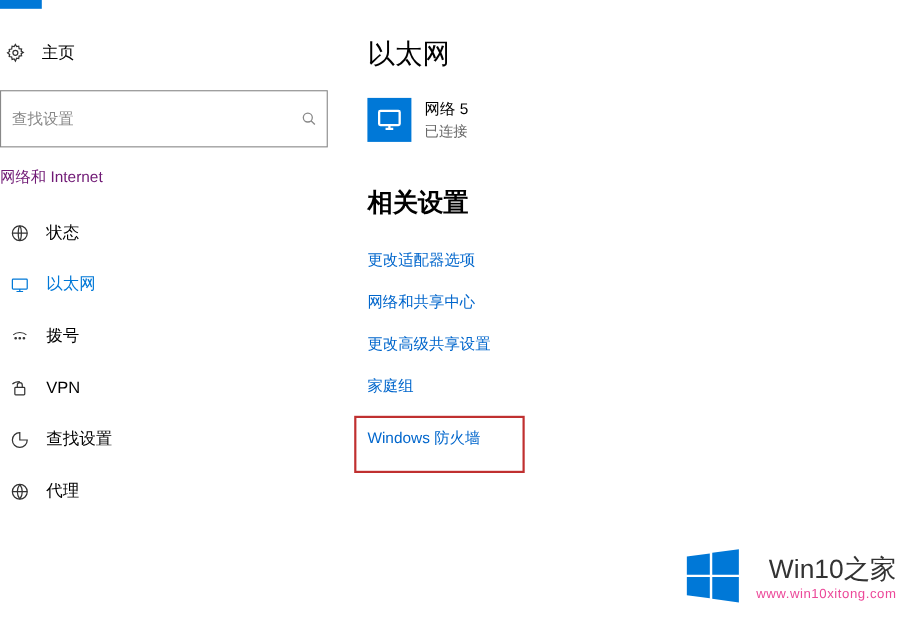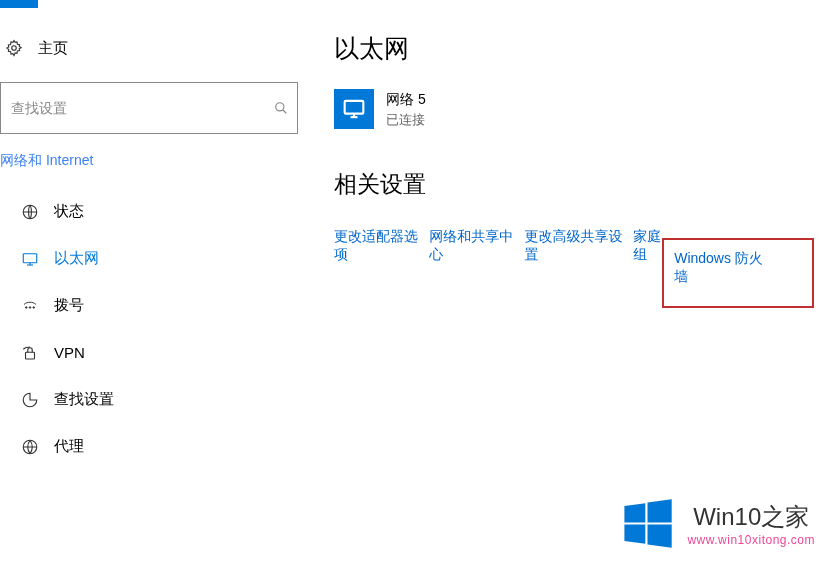--- a/index.html
+++ b/index.html
@@ -74,31 +74,31 @@
       width: 16px;
       height: 16px;
       display: flex;
       align-items: center;
       justify-content: center;
       cursor: pointer;
     }
     .category-title {
       margin-top: 18px;
       font-size: 14px;
-      color: #3b82f6;
+      color: #701a75;
       padding-left: 0;
     }
     .nav-list {
       margin-top: 18px;
     }
     .nav-item {
       display: flex;
       align-items: center;
       height: 47px;
-      padding-left: 20px;
+      padding-left: 8px;
       cursor: pointer;
     }
     .nav-item .icon {
       width: 20px;
       height: 20px;
       margin-right: 14px;
       display: flex;
       align-items: center;
       justify-content: center;
     }
@@ -139,57 +139,57 @@
       font-size: 14px;
       color: #000;
     }
     .network-text .status {
       font-size: 13px;
       color: #666;
       margin-top: 2px;
     }
     .related-title {
       font-size: 23px;
-      font-weight: 400;
+      font-weight: 700;
       color: #000;
       margin-top: 40px;
       margin-bottom: 18px;
     }
     .link-list {
       display: flex;
-      flex-direction: row;
+      flex-direction: column;
       gap: 0;
     }
     .link-item {
       font-size: 14px;
       color: #0066cc;
       cursor: pointer;
       padding: 10px 0;
       width: fit-content;
     }
     .link-item.highlighted {
       border: 2px solid #c03030;
       padding: 10px 38px 20px 10px;
       margin-left: -12px;
-      margin-top: 20px;
+      margin-top: 8px;
     }
     .watermark {
       position: absolute;
       right: 14px;
       bottom: 14px;
       display: flex;
       align-items: center;
       gap: 12px;
     }
     .wm-logo {
       width: 55px;
       height: 55px;
     }
     .wm-text {
-      text-align: center;
+      text-align: right;
     }
     .wm-title {
       font-size: 24px;
       font-weight: 500;
       color: #333;
     }
     .wm-url {
       font-size: 12px;
       color: #ec4899;
       letter-spacing: 0.5px;

